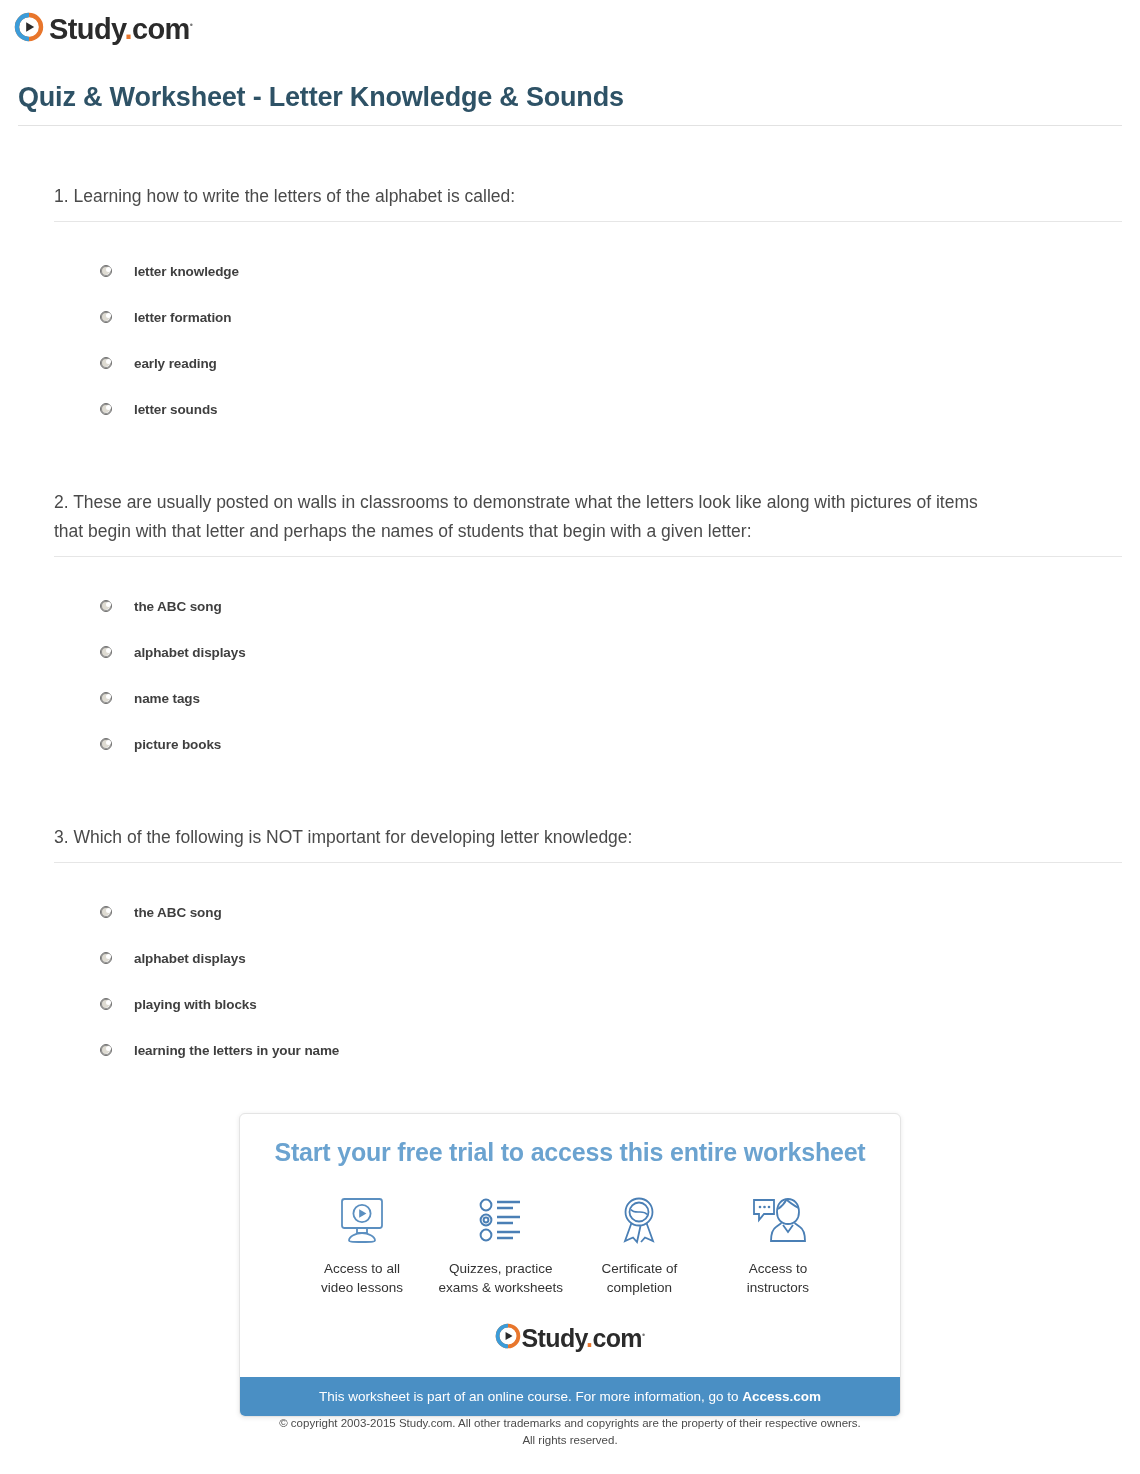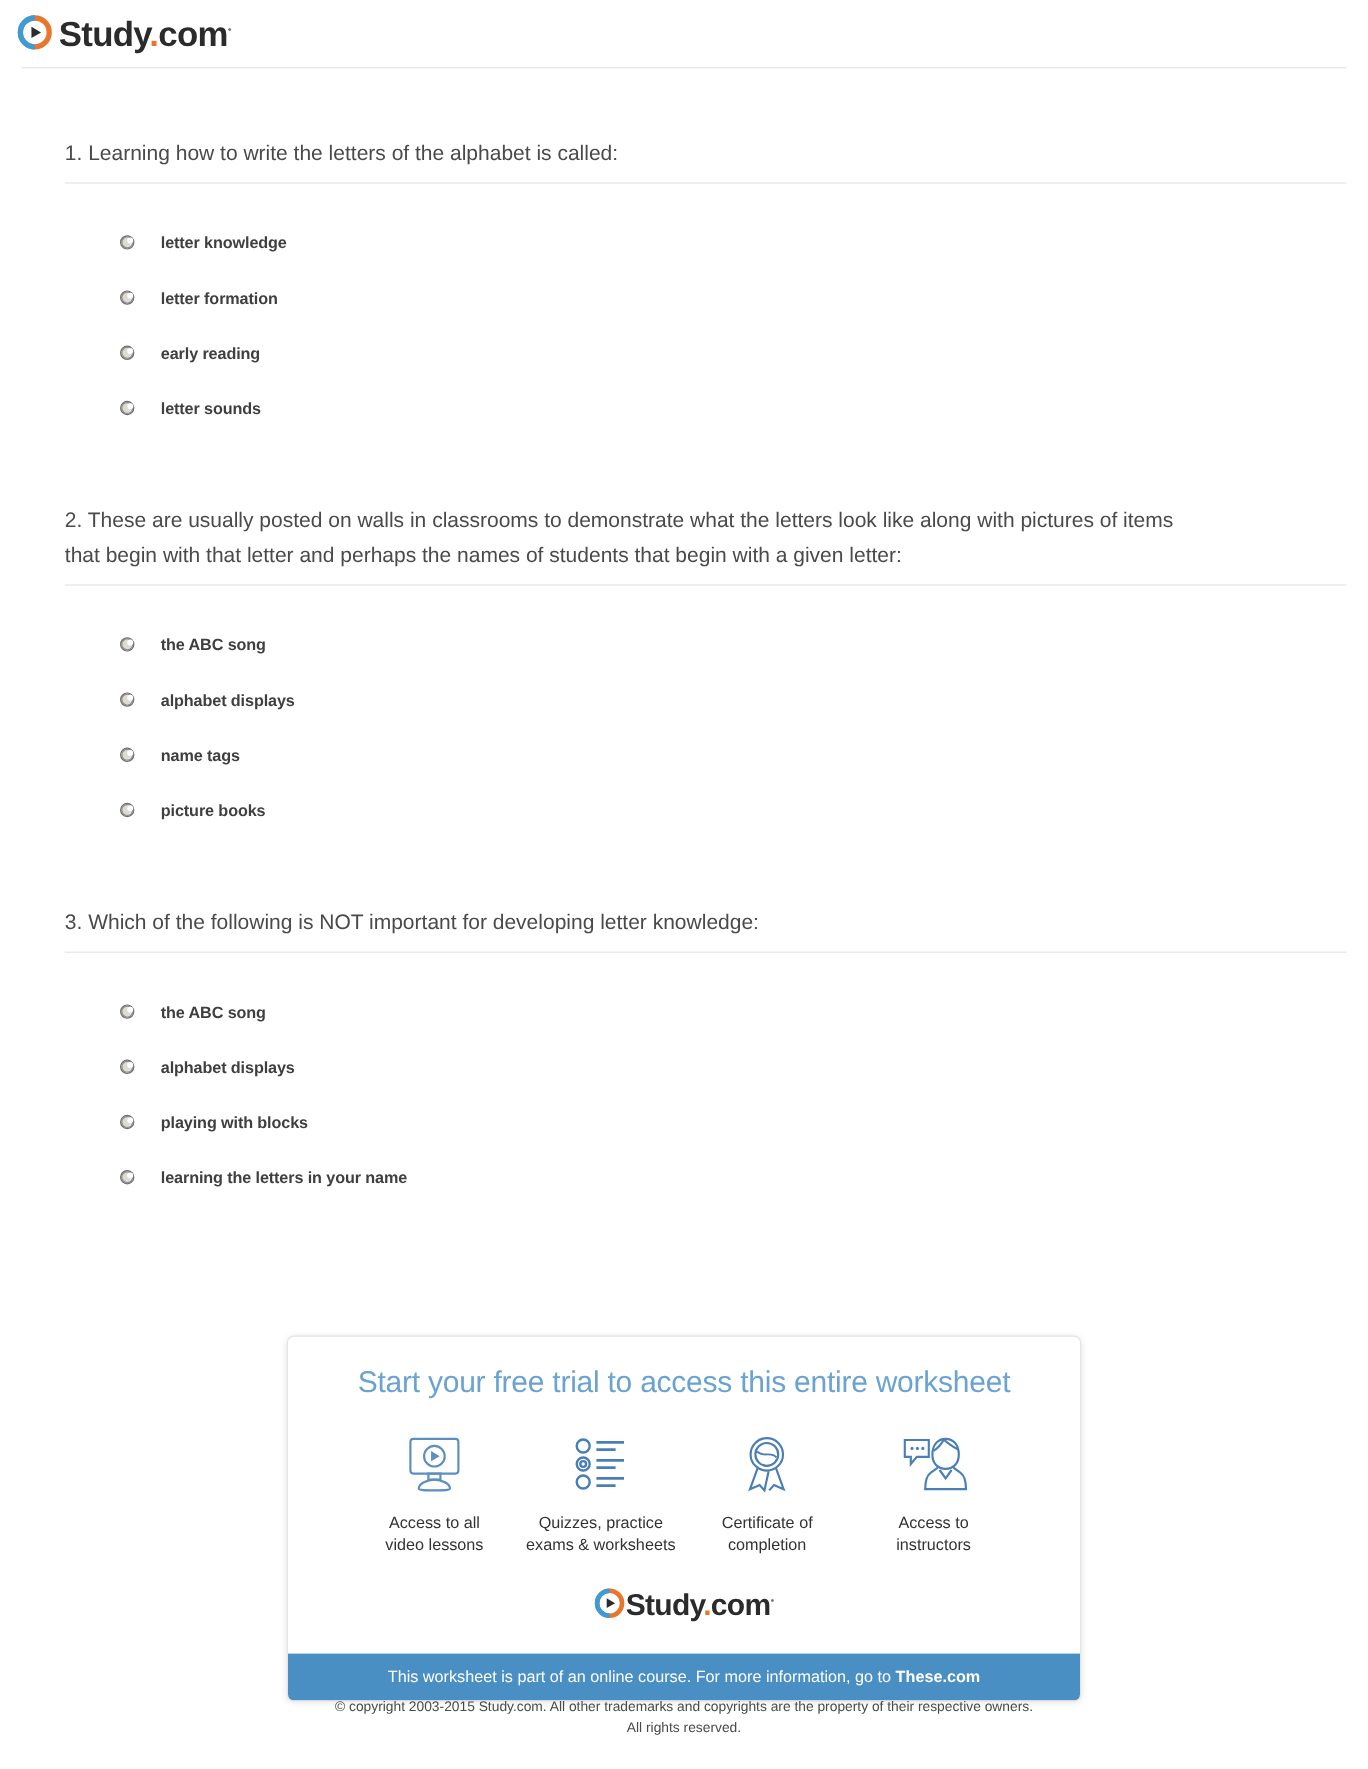--- a/index.html
+++ b/index.html
@@ -138,21 +138,21 @@
     overflow: hidden;
     box-sizing: border-box;
   }
   .promo-head {
     text-align: center;
     padding: 24px 20px 0 20px;
   }
   .promo-title {
     font-size: 25px;
     color: #6ba3d0;
-    font-weight: 400;
+    font-weight: 700;
     letter-spacing: -0.2px;
   }
   .promo-sub {
     font-size: 13.5px;
     color: #444;
     margin-top: 11px;
   }
   .promo-features {
     display: flex;
     justify-content: space-between;
@@ -214,20 +214,21 @@
         <circle cx="15" cy="15" r="9.2" fill="#ffffff"></circle>
         <path d="M12.2 10.3 L20.2 15 L12.2 19.7 Z" fill="#2b2b2b"></path>
       </svg>
     </span>
     <span class="logo-word"><span>Study</span><span class="dot">.</span><span>com</span><sup class="logo-tm">•</sup></span>
   </div>
 </div>
 
 <div class="sheet">
 
+  <h1 class="worksheet-title">Quiz &amp; Worksheet - Letter Knowledge &amp; Sounds</h1>
   <hr class="rule">
 
   <section class="question-block">
     <div class="question-text">1. Learning how to write the letters of the alphabet is called:</div>
     <hr class="question-rule">
     <ul class="options">
       <li class="option">
         <span class="radio"></span>
         <span class="option-label">letter knowledge</span>
       </li>
@@ -375,21 +376,21 @@
         <svg width="26" height="26" viewBox="0 0 30 30">
           <circle cx="15" cy="15" r="12" fill="none" stroke="#e8762c" stroke-width="4.4"></circle>
           <path d="M15 3 A12 12 0 0 0 15 27" fill="none" stroke="#3b9cd9" stroke-width="4.4"></path>
           <circle cx="15" cy="15" r="9.2" fill="#ffffff"></circle>
           <path d="M12.2 10.3 L20.2 15 L12.2 19.7 Z" fill="#2b2b2b"></path>
         </svg>
       </span>
       <span class="logo-word"><span>Study</span><span class="dot">.</span><span>com</span><sup class="logo-tm">•</sup></span>
     </div>
 
-    <div class="promo-bar"><span>This worksheet is part of an online course. For more information, go to </span><span class="brand">These.com</span></div>
+    <div class="promo-bar"><span>This worksheet is part of an online course. For more information, go to </span><span class="brand">Access.com</span></div>
 
   </div>
 </div>
 
 <div class="footer">
   <div>© copyright 2003-2015 Study.com. All other trademarks and copyrights are the property of their respective owners.</div>
   <div>All rights reserved.</div>
 </div>
 
 </body></html>

